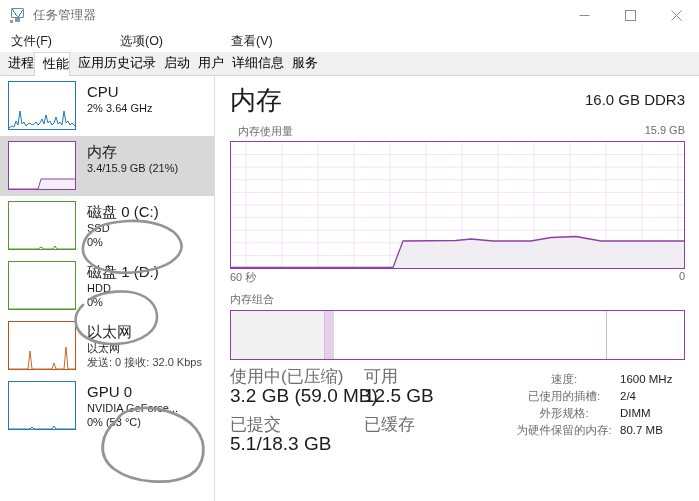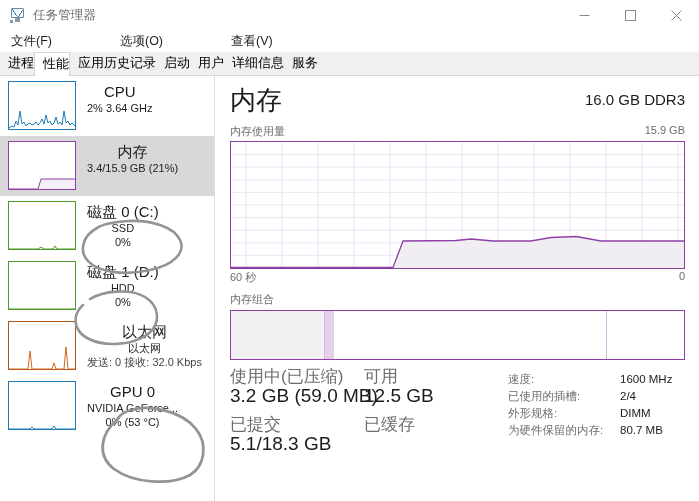--- a/index.html
+++ b/index.html
@@ -154,21 +154,20 @@
     border-right: 1px solid #dcdcdc;
     box-sizing: border-box;
     overflow: hidden;
   }
   .side-item {
     position: relative;
     height: 60px;
     padding: 5px 0 0 8px;
     display: flex;
     box-sizing: border-box;
-    text-align: center;
   }
   .side-item.selected {
     background: #d8d8d8;
   }
   .thumb {
     width: 68px; height: 49px;
     background: #ffffff;
     box-sizing: border-box;
     position: relative;
     overflow: hidden;
@@ -221,21 +220,21 @@
     right: 0; top: 7px;
     font-size: 15px;
     color: #1c1c1c;
   }
   .graph-label-row {
     position: relative;
     margin: 0 14px 2px 14px;
     height: 15px;
   }
   .graph-label {
-    position: absolute; left: 0; top: 0;
+    position: absolute; left: 8px; top: 0;
     font-size: 11px; color: #6d6d6d;
   }
   .graph-max {
     position: absolute; right: 0; top: 0;
     font-size: 11px; color: #6d6d6d;
   }
   .graph-box {
     position: relative;
     margin: 0 14px;
     height: 128px;
@@ -300,20 +299,21 @@
   .stat-val {
     font-size: 19px;
     line-height: 24px;
     color: #1c1c1c;
     white-space: nowrap;
   }
   .stats-right {
     flex: 1 1 auto;
     padding-left: 10px;
     padding-top: 1px;
+    text-align: center;
   }
   .spec-row {
     display: flex;
     font-size: 11.5px;
     line-height: 17px;
   }
   .spec-key { color: #6d6d6d; width: 112px; flex: 0 0 auto; white-space: nowrap; }
   .spec-val { color: #1c1c1c; white-space: nowrap; }
 
   

